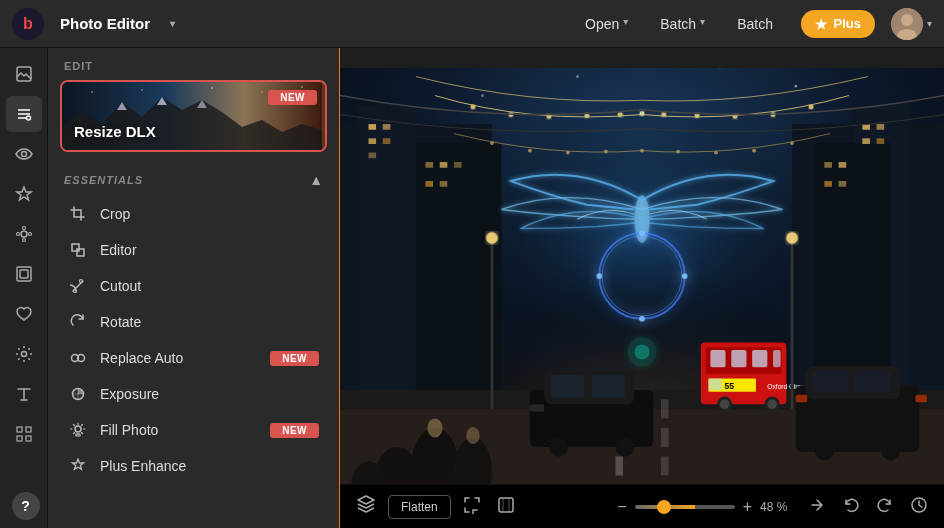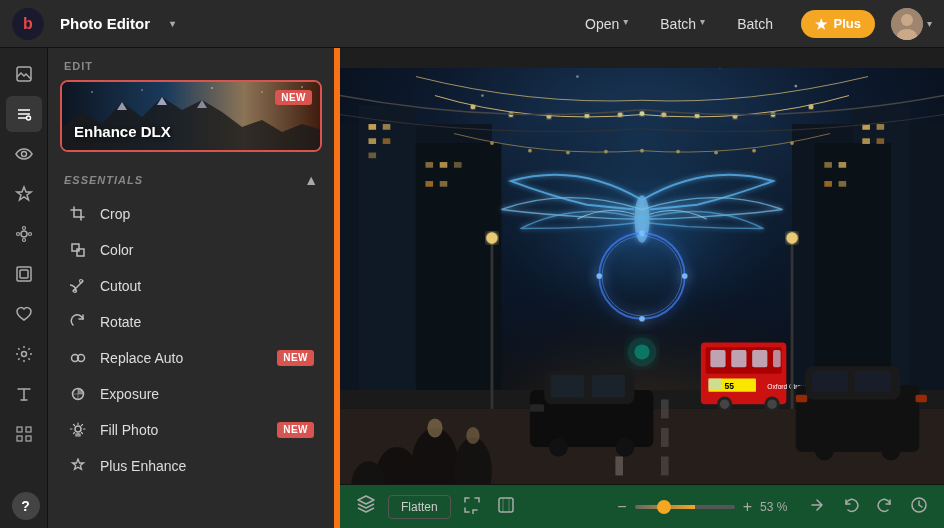--- a/index.html
+++ b/index.html
@@ -81,21 +81,21 @@
     .icon-btn.active { color: #fff; background: #383838; }
     .icon-bar-spacer { flex: 1; }
 
     
     .left-panel {
       width: 292px;
       background: #2a2a2a;
       display: flex;
       flex-direction: column;
       flex-shrink: 0;
-      border-right: 6px solid #f97316;
+      border-right: 1px solid #f97316;
       overflow: hidden;
     }
     .edit-label {
       font-size: 11px; font-weight: 600; color: #888;
       padding: 12px 16px 8px;
       letter-spacing: 1px;
     }
     .enhance-card {
       margin: 0 12px 12px;
       border-radius: 8px;
@@ -112,21 +112,21 @@
       display: flex; align-items: center;
     }
     .enhance-label {
       position: absolute; bottom: 10px; left: 12px;
       font-size: 15px; font-weight: 600; color: #fff;
       text-shadow: 1px 1px 4px rgba(0,0,0,0.8);
     }
     .new-badge {
       background: #d9534f; color: #fff;
       font-size: 10px; font-weight: 700;
-      padding: 2px 6px; border-radius: 3px;
+      padding: 2px 12px; border-radius: 3px;
       letter-spacing: 0.5px;
     }
     .new-badge-abs {
       position: absolute; top: 8px; right: 8px;
     }
 
     .essentials-header {
       display: flex; align-items: center; justify-content: space-between;
       padding: 8px 16px;
     }
@@ -143,21 +143,21 @@
 
     .tools-list {
       overflow-y: auto;
       flex: 1;
     }
     .tools-list::-webkit-scrollbar { width: 4px; }
     .tools-list::-webkit-scrollbar-track { background: transparent; }
     .tools-list::-webkit-scrollbar-thumb { background: #444; border-radius: 2px; }
 
     .tool-item {
-      display: flex; justify-content: space-between;
+      display: flex; align-items: center; justify-content: space-between;
       padding: 10px 16px;
       cursor: pointer;
       border-radius: 4px;
       margin: 0 4px;
     }
     .tool-item-left { display: flex; align-items: center; gap: 12px; }
     .tool-icon { font-size: 16px; color: #bbb; width: 20px; display: flex; align-items: center; justify-content: center; }
     .tool-name { font-size: 14px; color: #ddd; }
 
     
@@ -176,21 +176,21 @@
       position: relative;
       overflow: hidden;
       display: flex;
       align-items: center;
       justify-content: center;
     }
 
     
     .bottom-bar {
       height: 44px;
-      background: #14532d;
+      background: #000000;
       border-top: 1px solid #111;
       display: flex;
       align-items: center;
       padding: 0 12px;
       gap: 8px;
       flex-shrink: 0;
     }
     .layers-btn {
       background: none; border: none; color: #aaa;
       font-size: 18px; cursor: pointer; padding: 4px;
@@ -384,21 +384,21 @@
           <path d="M100 15 L95 23 L105 23 Z" fill="#ddf" opacity="0.7"></path>
           <path d="M140 18 L135 26 L145 26 Z" fill="#cce" opacity="0.6"></path>
 
           <circle cx="30" cy="10" r="0.8" fill="#fff" opacity="0.7"></circle>
           <circle cx="80" cy="8" r="0.8" fill="#fff" opacity="0.6"></circle>
           <circle cx="150" cy="6" r="0.8" fill="#fff" opacity="0.8"></circle>
           <circle cx="200" cy="10" r="0.8" fill="#fff" opacity="0.5"></circle>
           <circle cx="240" cy="5" r="0.8" fill="#fff" opacity="0.7"></circle>
         </svg>
       </div>
-      <div class="enhance-label">Enhance DLX</div>
+      <div class="enhance-label">Resize DLX</div>
       <div class="new-badge new-badge-abs">NEW</div>
     </div>
 
     <div class="essentials-header">
       <span class="essentials-title">ESSENTIALS</span>
       <button class="collapse-btn">
         <span>▲</span>
       </button>
     </div>
 
@@ -417,21 +417,21 @@
       </div>
 
       <div class="tool-item">
         <div class="tool-item-left">
           <span class="tool-icon">
             <svg width="16" height="16" viewBox="0 0 16 16" fill="none">
               <rect x="2" y="2" width="7" height="7" stroke="#bbb" stroke-width="1.5"></rect>
               <rect x="7" y="7" width="7" height="7" stroke="#bbb" stroke-width="1.5"></rect>
             </svg>
           </span>
-          <span class="tool-name">Color</span>
+          <span class="tool-name">Editor</span>
         </div>
       </div>
 
       <div class="tool-item">
         <div class="tool-item-left">
           <span class="tool-icon">
             <svg width="16" height="16" viewBox="0 0 16 16" fill="none">
               <path d="M3 13l10-10M6 13c0-3.3-2.7-6-6-6" stroke="#bbb" stroke-width="1.5" stroke-linecap="round"></path>
               <circle cx="5" cy="13" r="1.5" stroke="#bbb" stroke-width="1.2"></circle>
               <circle cx="11" cy="3" r="1.5" stroke="#bbb" stroke-width="1.2"></circle>
@@ -742,21 +742,21 @@
         <svg width="18" height="18" viewBox="0 0 18 18" fill="none">
           <rect x="2" y="2" width="14" height="14" rx="2" stroke="#aaa" stroke-width="1.5"></rect>
           <path d="M6 2v14M12 2v14" stroke="#aaa" stroke-width="1" opacity="0.5"></path>
         </svg>
       </button>
 
       <div class="zoom-controls">
         <button class="zoom-icon">−</button>
         <input type="range" class="zoom-slider" min="1" max="200" value="53" style="">
         <button class="zoom-icon">+</button>
-        <span class="zoom-pct">53 %</span>
+        <span class="zoom-pct">48 %</span>
       </div>
 
       <div class="toolbar-actions">
         <button class="action-btn">
           <svg width="18" height="18" viewBox="0 0 18 18" fill="none">
             <path d="M4 9h10M9 4l5 5-5 5" stroke="#aaa" stroke-width="1.5" stroke-linecap="round" stroke-linejoin="round"></path>
           </svg>
         </button>
         <button class="action-btn">
           <svg width="18" height="18" viewBox="0 0 18 18" fill="none">

